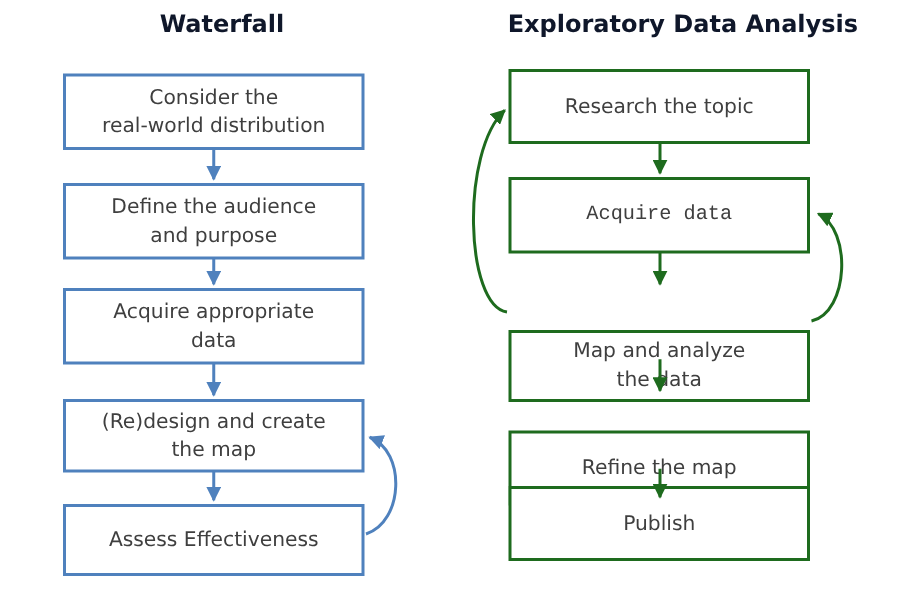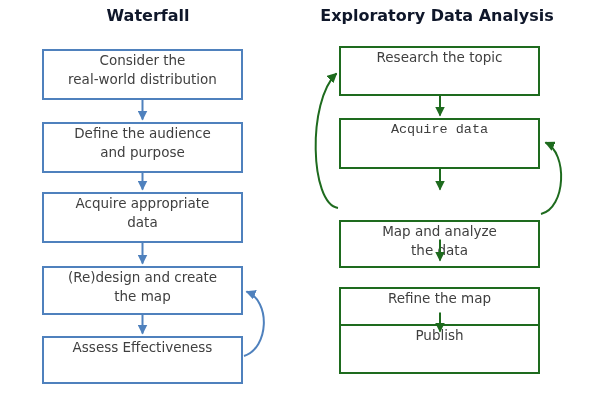--- a/index.html
+++ b/index.html
@@ -13,27 +13,28 @@
   }
   .chart-title {
     position: absolute;
     top: 6px;
     font-weight: bold;
     font-size: 16px;
     color: #0f172a;
     text-align: center;
   }
   #wf-title  { left: 0px;   width: 296px; }
-  #eda-title { left: 302px; width: 270px; }
+  #eda-title { left: 302px; width: 270px; text-align: right; }
 
   .box {
     position: absolute;
     box-sizing: border-box;
     background: #ffffff;
     display: flex;
+    align-items: center;
     justify-content: center;
     text-align: center;
     white-space: pre-line;
     font-size: 13.5px;
     line-height: 19px;
     color: var(--text-color, #3f3f3f);
     z-index: 2;
   }
   .wf-box  { border: 2px solid var(--wf-color, #4f81bd);  left: 42px;  width: 201px; }
   .eda-box { border: 2px solid var(--eda-color, #1e6b1e); left: 339px; width: 201px; }

